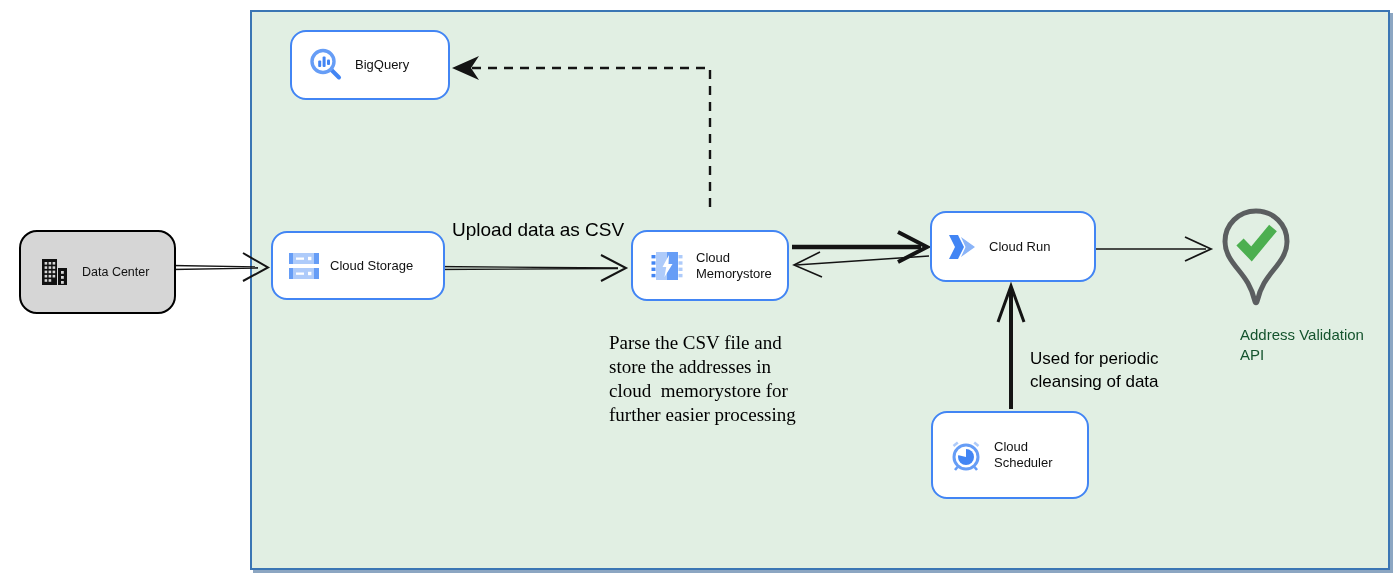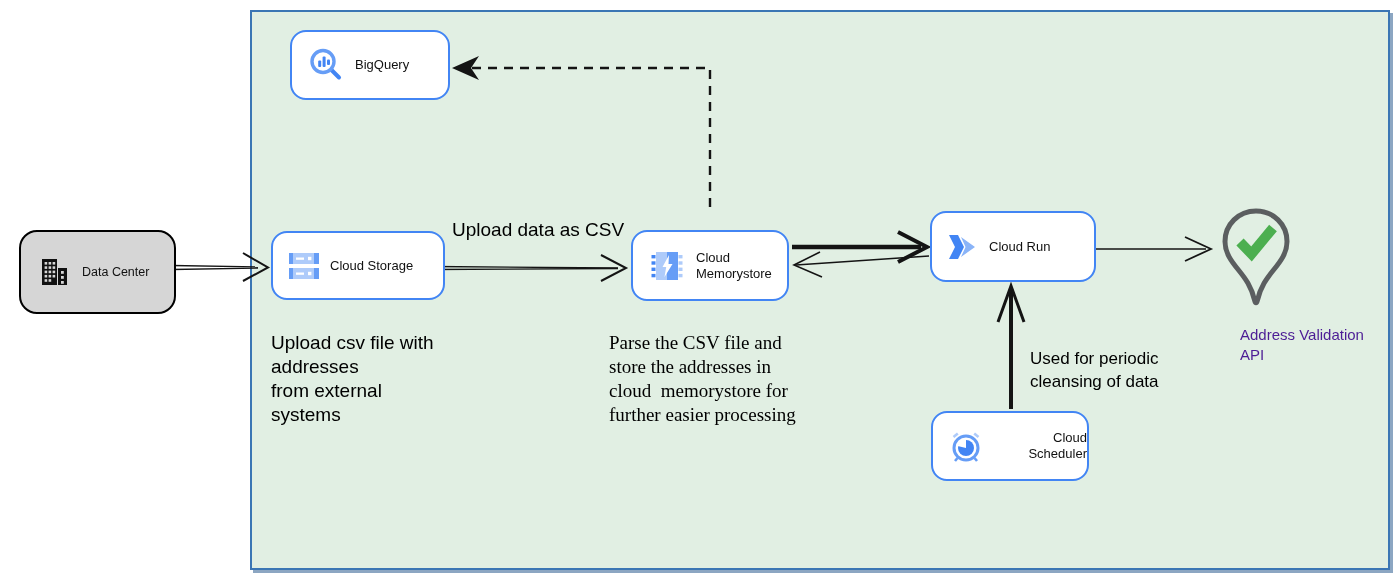--- a/index.html
+++ b/index.html
@@ -18,21 +18,21 @@
     padding-left:16px;box-sizing:border-box;
   }
   .node--plain{
     background:#d6d6d6;border:2.5px solid #000000;border-radius:18px;
   }
   .node-label{font-size:13px;line-height:16px;color:#111;}
   .icon{display:inline-flex;flex:0 0 auto;}
   .annotation{position:absolute;white-space:pre-wrap;color:#000;}
   .ann-lg{font-size:19px;line-height:24px;}
   .ann-md{font-size:17px;line-height:23px;text-align:center;}
-  .pin-label{position:absolute;font-size:15px;line-height:20px;white-space:pre-wrap;color:#4c1d95;}
+  .pin-label{position:absolute;font-size:15px;line-height:20px;white-space:pre-wrap;color:#14532d;}
   svg.connectors{position:absolute;left:0;top:0;pointer-events:none;}
 </style>
 </head>
 <body>
 
 <div class="canvas">
 
   <div class="boundary"></div>
 
   <svg class="connectors" width="1400" height="580">
@@ -163,21 +163,21 @@
   <div class="node" style="left:930px;top:211px;width:166px;height:71px;">
     <span class="icon">
       <svg width="30" height="28" viewBox="0 0 30 28">
         <polygon points="1,2 10,2 16,14 10,26 1,26 7,14" fill="#4285f4"></polygon>
         <polygon points="13,4 27,14 13,24 17.5,14" fill="#8ab4f8"></polygon>
       </svg>
     </span>
     <span class="node-label">Cloud Run</span>
   </div>
 
-  <div class="node" style="left:931px;top:411px;width:158px;height:70px;text-align:right;">
+  <div class="node" style="left:931px;top:411px;width:158px;height:88px;">
     <span class="icon">
       <svg width="34" height="34" viewBox="0 0 34 34">
         <line x1="4.5" y1="8" x2="8.8" y2="4.6" stroke="#aecbfa" stroke-width="2.6"></line>
         <line x1="29.5" y1="8" x2="25.2" y2="4.6" stroke="#aecbfa" stroke-width="2.6"></line>
         <line x1="8.5" y1="29" x2="6" y2="32" stroke="#669df6" stroke-width="2.6"></line>
         <line x1="25.5" y1="29" x2="28" y2="32" stroke="#669df6" stroke-width="2.6"></line>
         <circle cx="17" cy="19" r="12" fill="#ffffff" stroke="#669df6" stroke-width="3"></circle>
         <circle cx="17" cy="19" r="8" fill="#4285f4"></circle>
         <path d="M17,19 L17,10 A9,9 0 0 0 8.6,17 Z" fill="#ffffff"></path>
       </svg>
@@ -190,24 +190,20 @@
       <svg width="70" height="100" viewBox="0 0 70 100">
         <path d="M35,3 C17.5,3 4,16.5 4,33.5 C4,45 10.5,53.5 17.5,62 C24,70 30.5,78.5 33.8,93 C34.3,95.3 35.7,95.3 36.2,93 C39.5,78.5 46,70 52.5,62 C59.5,53.5 66,45 66,33.5 C66,16.5 52.5,3 35,3 Z" fill="none" stroke="#5b5e60" stroke-width="5" stroke-linejoin="round"></path>
         <polyline points="19,34 30.5,46 52,20" fill="none" stroke="#4caf50" stroke-width="10" stroke-linejoin="miter"></polyline>
       </svg>
     </span>
   </div>
   <div class="pin-label" style="left:1240px;top:325px;width:150px;">Address Validation
 API</div>
 
   <div class="annotation ann-lg" style="left:452px;top:218px;">Upload data as CSV</div>
-  <div class="annotation ann-lg" style="left:271px;top:331px;">Upload csv file with
-addresses
-from external
-systems</div>
   <div class="annotation ann-lg" style="left:609px;top:331px;font-family:Liberation Serif, serif;">Parse the CSV file and
 store the addresses in
 cloud  memorystore for
 further easier processing</div>
   <div class="annotation ann-md" style="left:1030px;top:347px;">Used for periodic
 cleansing of data</div>
 
 </div>
 
 </body></html>

